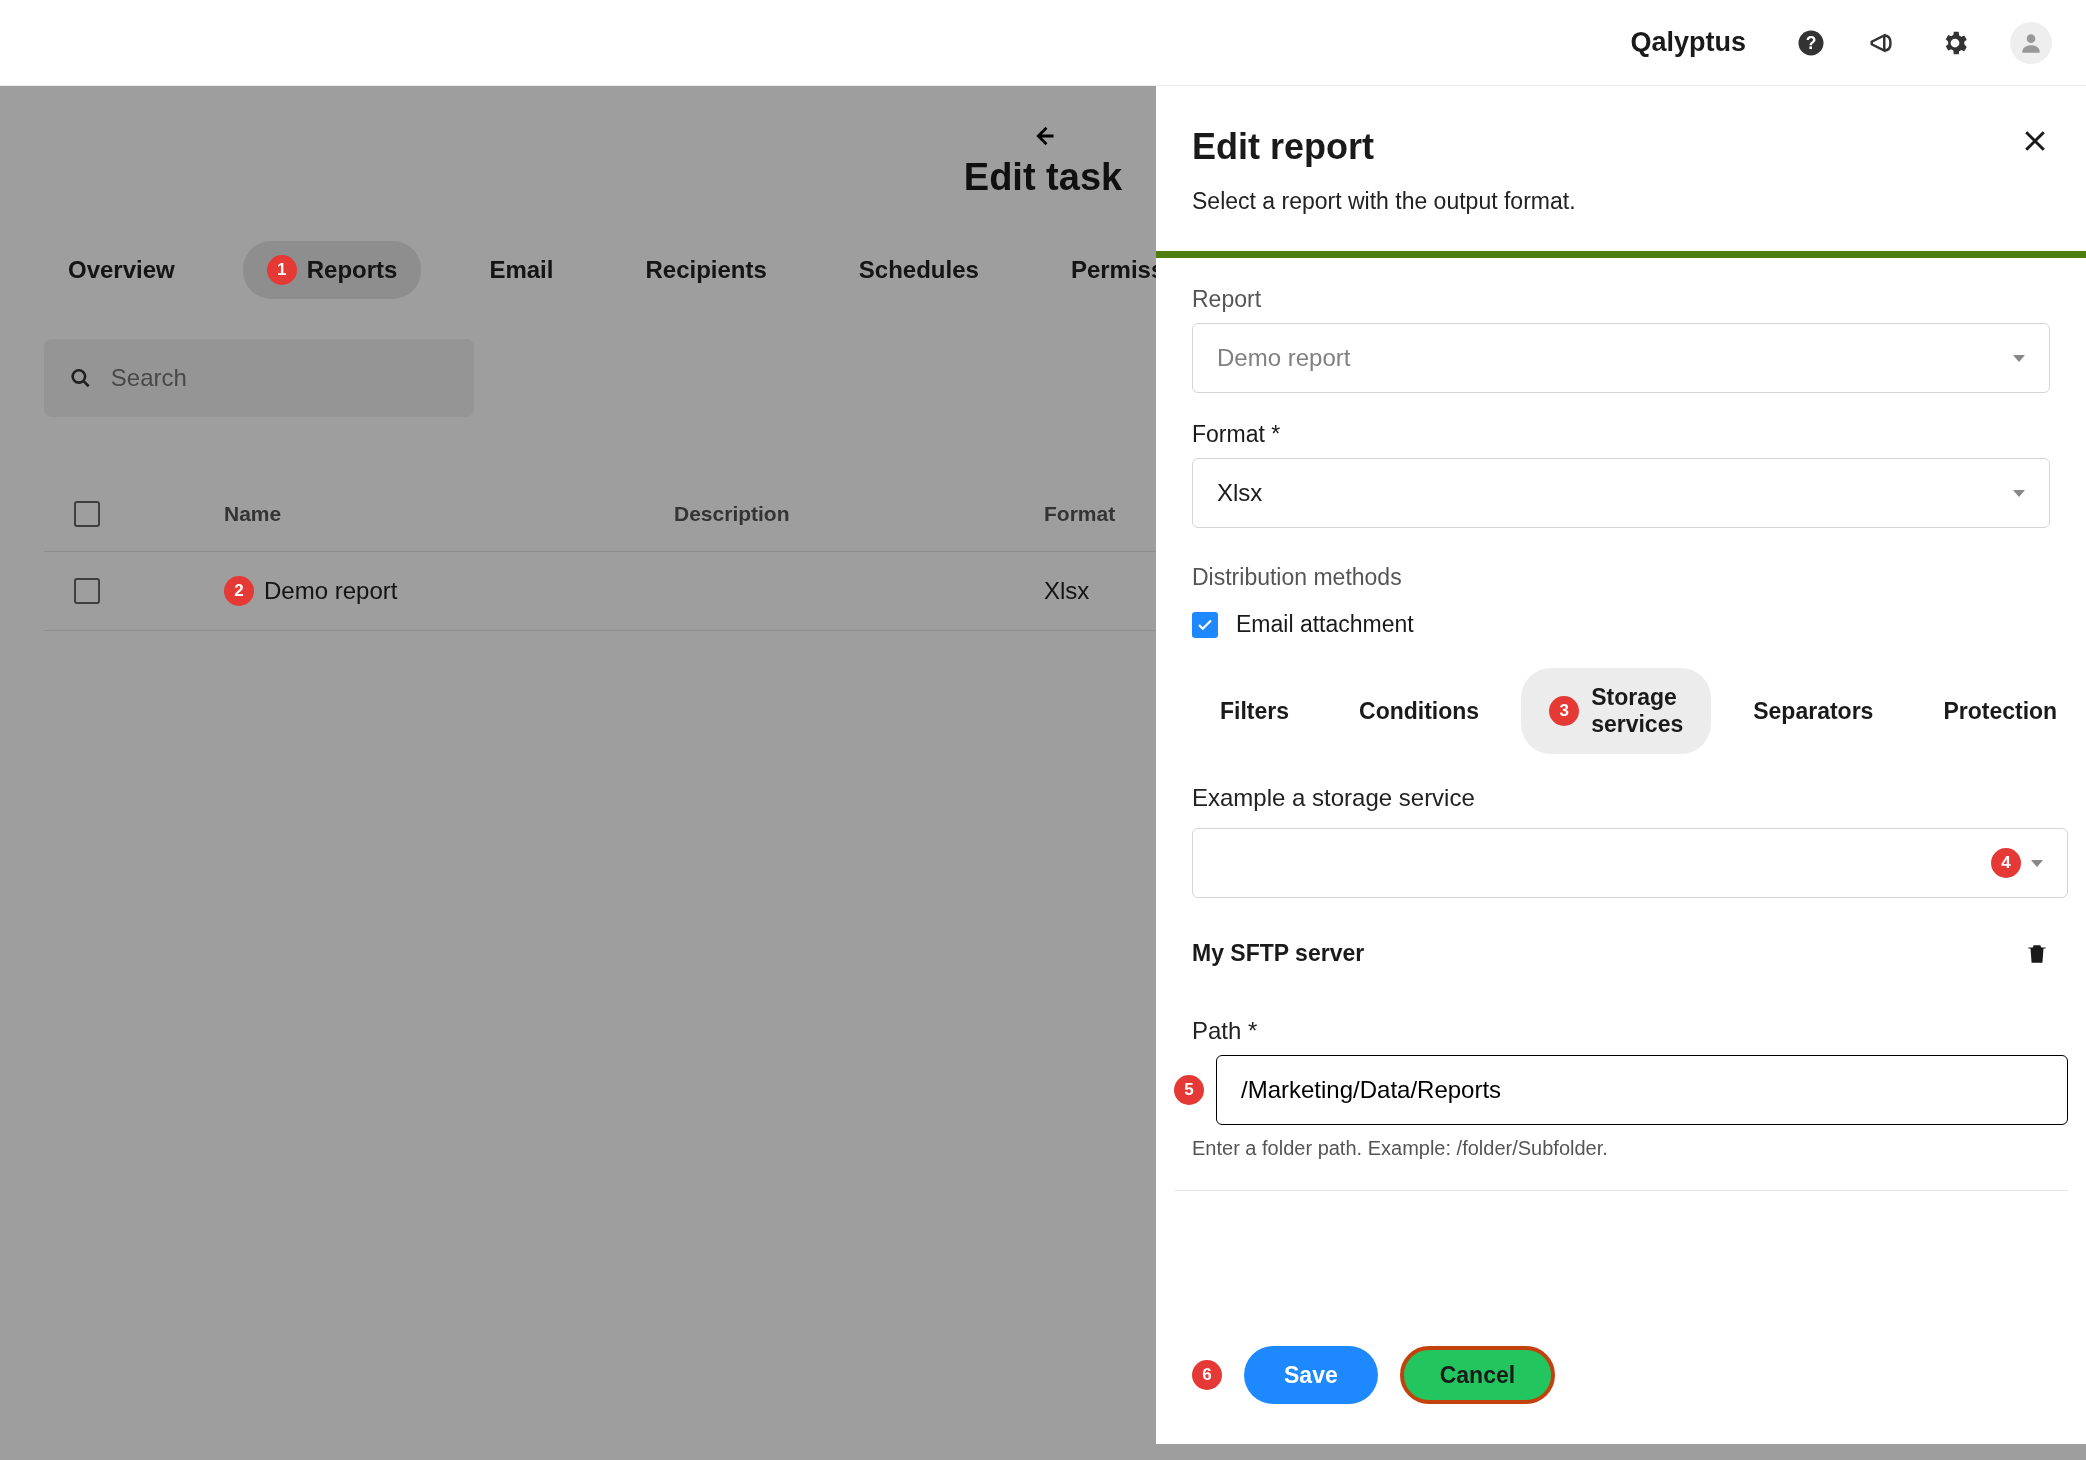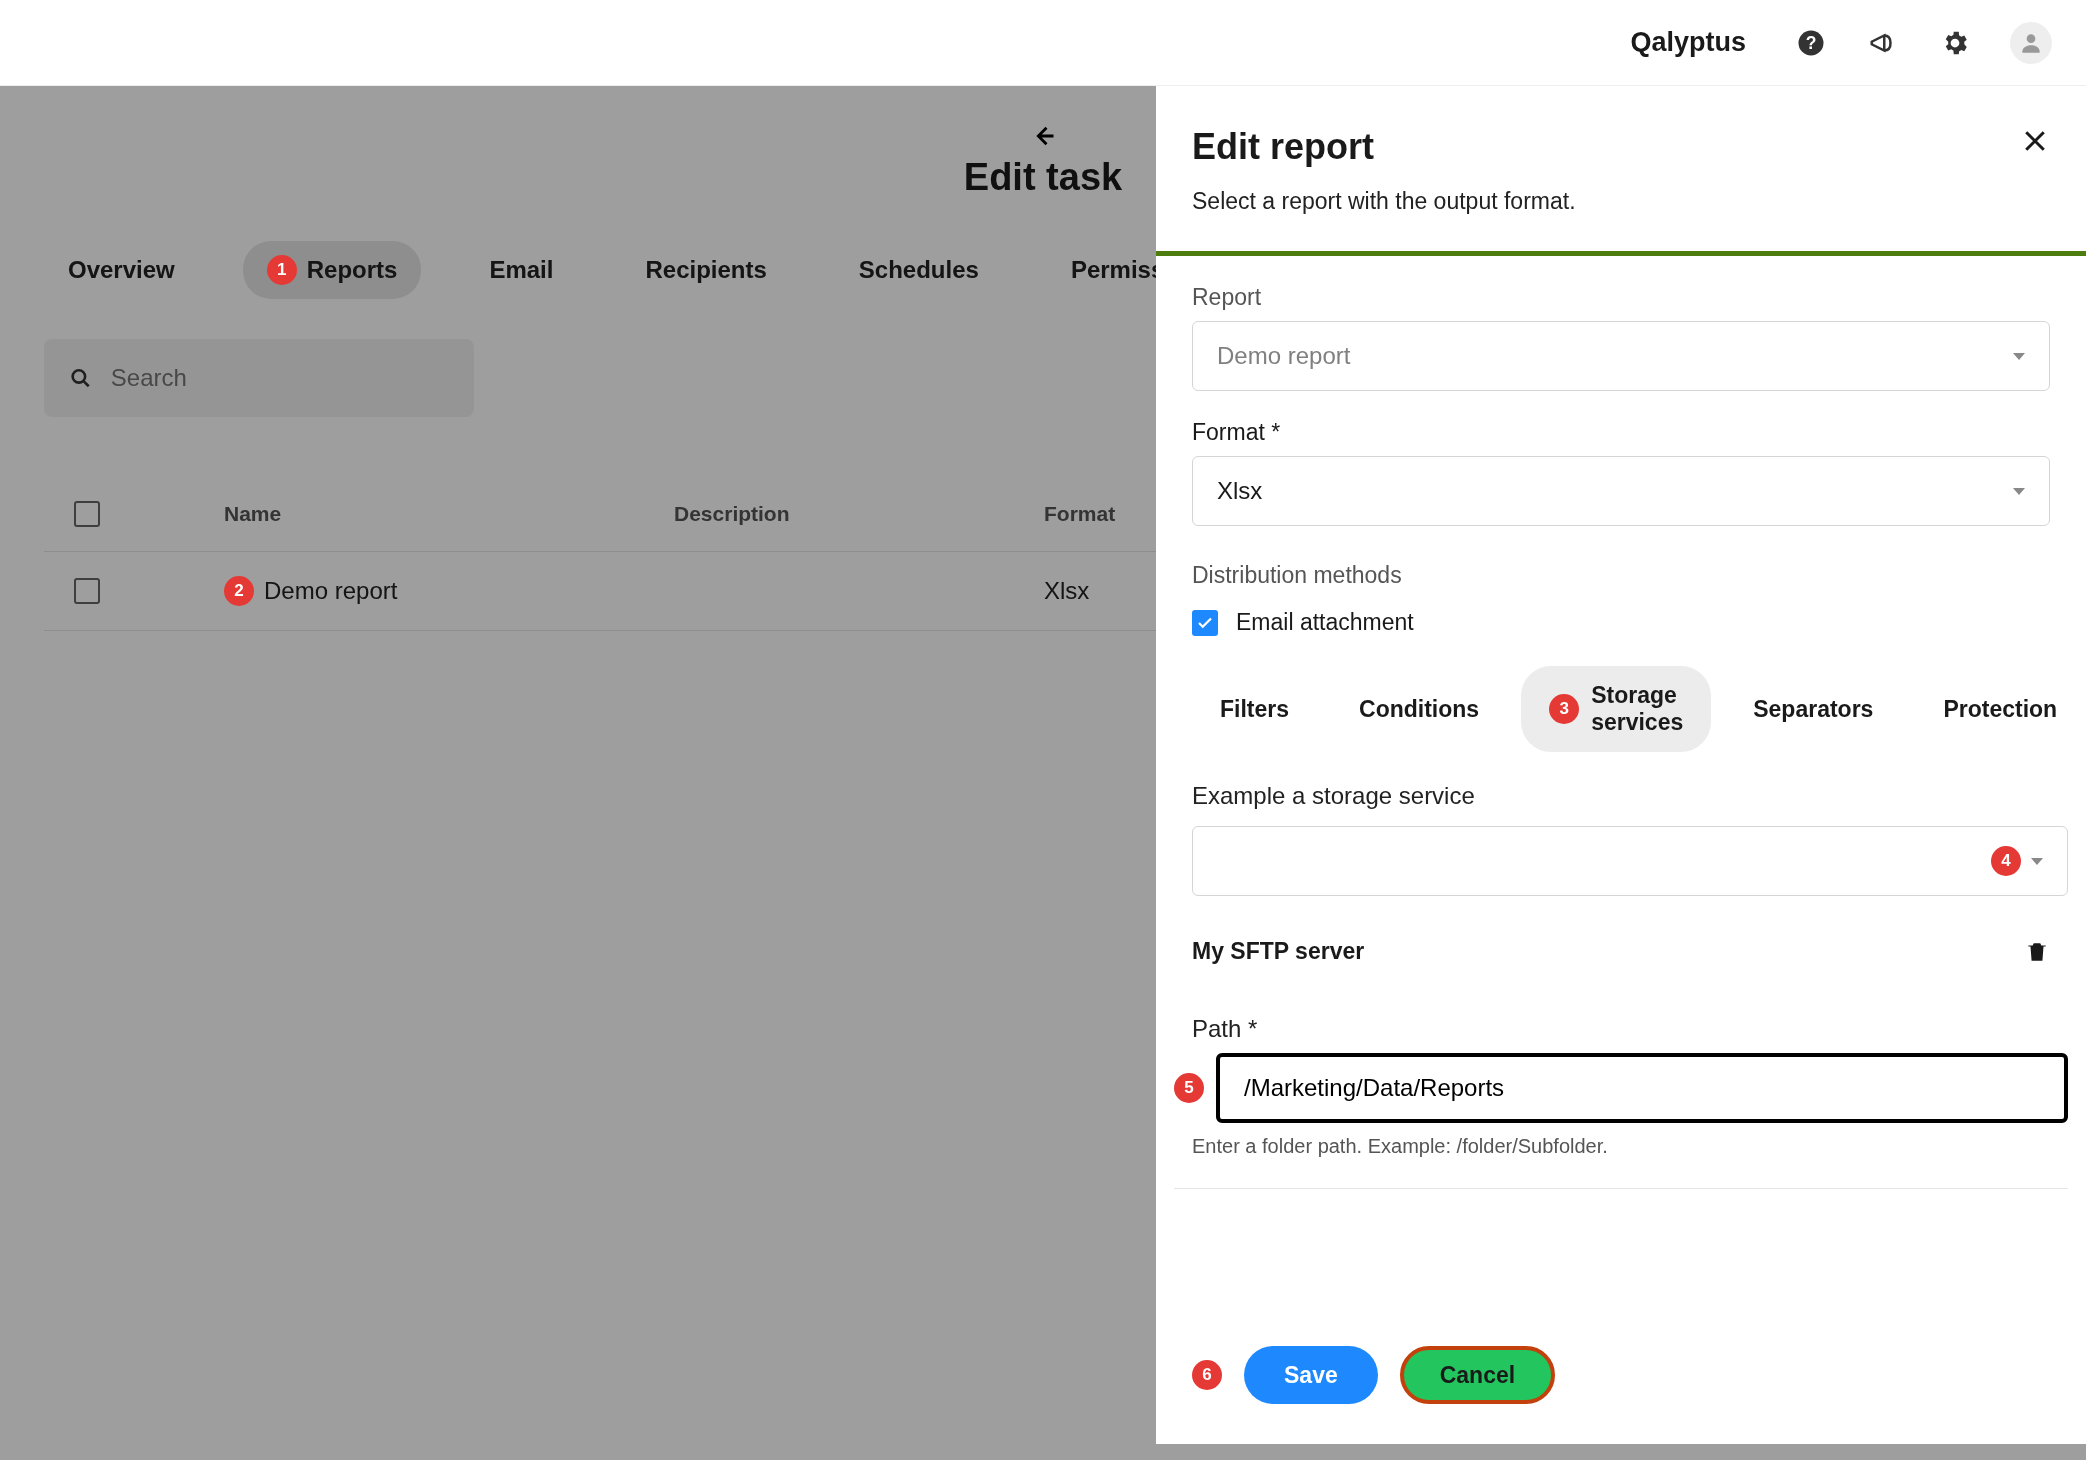--- a/index.html
+++ b/index.html
@@ -43,21 +43,21 @@
 
   
   .overlay-dim { position:absolute; top:86px; left:0; right:0; bottom:0; background:rgba(0,0,0,0.38); z-index:10;}
 
   
   .drawer { position:absolute; top:86px; right:0; bottom:16px; width:930px; background:#fff; z-index:20; padding:40px 0 0 0; display:flex; flex-direction:column;}
   .drawer-inner{ flex:1; overflow:auto; padding:0 0 0 0;}
   .drawer-header{display:flex; justify-content:space-between; align-items:flex-start; padding:0 36px;}
   .drawer-title{font-size:36px; font-weight:700;}
   .close-x{width:30px;height:30px;cursor:pointer;}
-  .drawer-sub{font-size:23px; color:#222; padding:20px 36px 36px 36px; border-bottom:5px solid #4d7c0f;}
+  .drawer-sub{font-size:23px; color:#222; padding:20px 36px 36px 36px; border-bottom:7px solid #4d7c0f;}
 
   .field-block{padding:28px 36px 0 36px;}
   .field-label{font-size:23px; color:#555; margin-bottom:10px;}
   .field-label.dark{color:#1a1a1a;}
   .select-box{border:1px solid #d5d5d5; border-radius:6px; height:70px; display:flex; align-items:center; justify-content:space-between; padding:0 24px; font-size:24px;}
   .select-box.muted{color:#808080;}
   .caret-down{width:0;height:0;border-left:6px solid transparent;border-right:6px solid transparent;border-top:7px solid #888;}
 
   .section-label{font-size:23px; color:#555; padding:36px 36px 20px 36px;}
   .chk-row{display:flex; align-items:center; gap:18px; padding:0 36px 30px 36px; font-size:23px;}
@@ -71,21 +71,21 @@
   .storage-block{padding:30px 18px 0 18px;}
   .storage-label{font-size:24px; color:#222; padding-left:18px; margin-bottom:16px;}
   .storage-select{border:1px solid #d5d5d5; border-radius:6px; height:70px; display:flex; align-items:center; justify-content:flex-end; padding:0 24px; gap:10px; margin-bottom:42px; margin-left:18px;}
 
   .server-row{display:flex;justify-content:space-between;align-items:center; padding:0 18px 28px 18px;}
   .server-name{font-size:23px;font-weight:700;}
   .trash-icon{width:26px;height:26px;}
 
   .path-label{font-size:24px;color:#222;padding:22px 18px 10px 18px;}
   .path-input-wrap{display:flex;align-items:center;gap:8px;}
-  .path-input{border:4px solid #000000;border-radius:6px;height:70px;padding:0 24px;font-size:24px;flex:1;margin-left:4px;}
+  .path-input{border:1px solid #000000;border-radius:6px;height:70px;padding:0 24px;font-size:24px;flex:1;margin-left:4px;}
   .hint-text{font-size:20px;color:#555;padding:12px 18px 30px 18px;border-bottom:1px solid #e5e5e5;}
 
   .drawer-footer{padding:30px 36px 40px 36px; display:flex; align-items:center; gap:22px;}
   .btn-primary{background:#1e88ff;color:#fff;border:none;border-radius:30px;height:58px;padding:0 40px;font-size:23px;font-weight:700;cursor:pointer;}
   .btn-secondary{background:#22c55e;color:#1a1a1a;border:4px solid #c2410c;border-radius:30px;height:58px;padding:0 36px;font-size:23px;font-weight:600;cursor:pointer;}
 </style>
 </head>
 <body>
 
 <div class="topbar">

